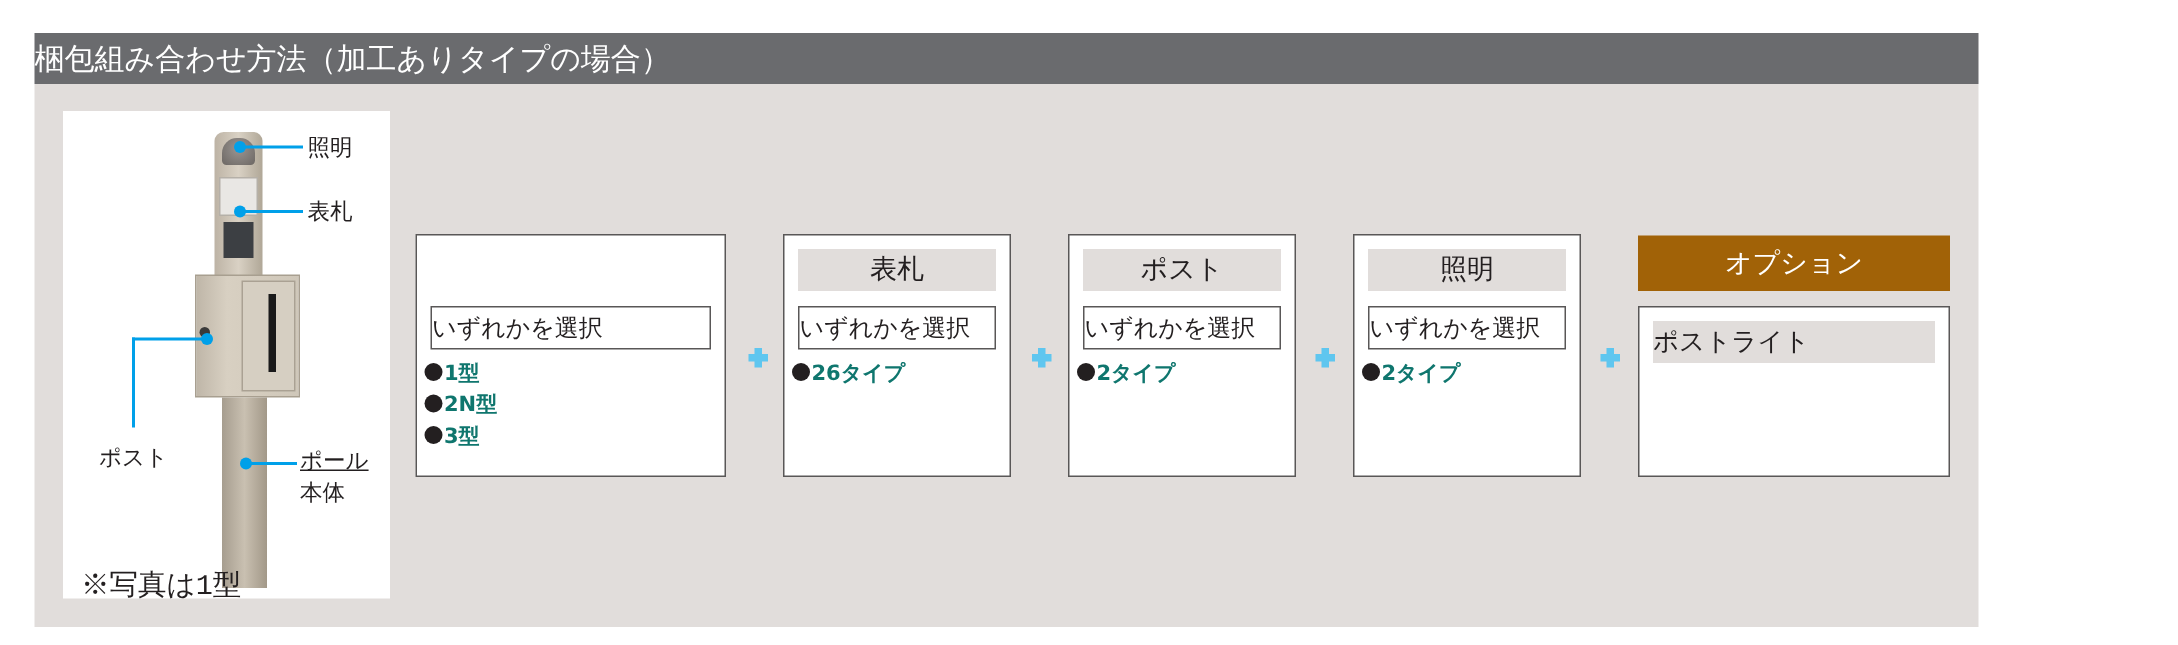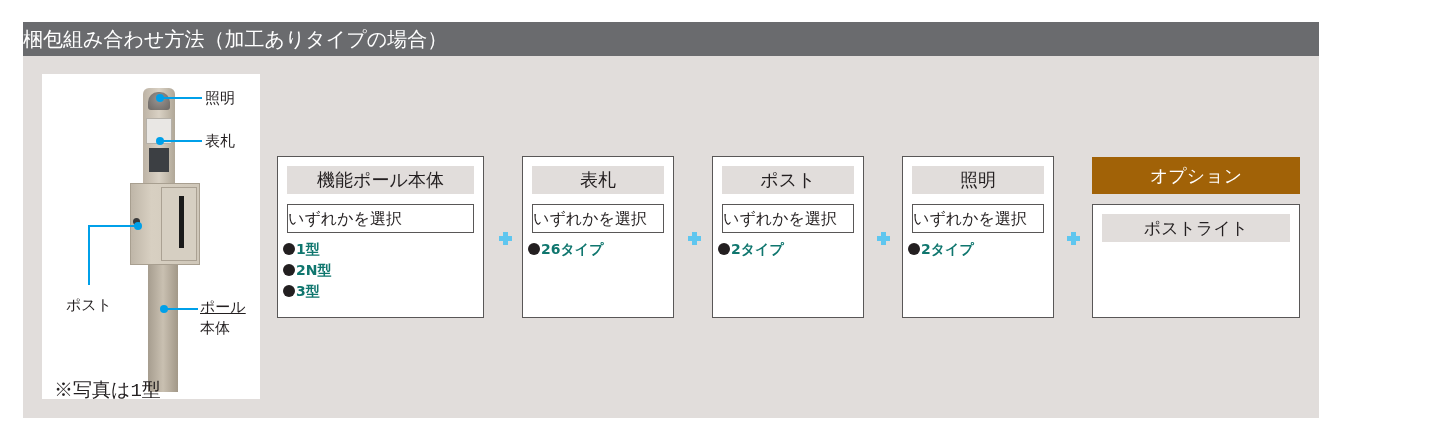--- a/index.html
+++ b/index.html
@@ -38,21 +38,21 @@
 
     .plus { position: absolute; width: 13px; height: 13px; }
     .plus::before, .plus::after { content: ""; position: absolute; background: #5fc6ef; }
     .plus::before { left: 4px; top: 0; width: 5px; height: 13px; }
     .plus::after { left: 0; top: 4px; width: 13px; height: 5px; }
 
     .opt-header { position: absolute; left: 1092px; top: 157px; width: 208px; height: 37px; background: #a16207;
                   color: #ffffff; font-size: 18px; line-height: 37px; text-align: center; }
     .opt-box { position: absolute; left: 1092px; top: 204px; width: 208px; height: 114px; background: #ffffff;
                border: 1px solid #595757; box-sizing: border-box; }
-    .opt-item { position: absolute; left: 9px; right: 9px; background: #e1dddb; font-size: 17px; text-align: center; color: #231f20; }
+    .opt-item { position: absolute; left: 9px; right: 9px; background: #e1dddb; font-size: 17px; color: #231f20; }
     .opt-item.one { top: 9px; height: 28px; line-height: 28px; }
     .opt-item.two { top: 52px; height: 51px; line-height: 22px; padding-top: 3px; box-sizing: border-box; }
   </style>
 </head>
 <body>
 
 <div class="panel-header">
   <span>梱包組み合わせ方法（加工ありタイプの場合）</span>
 </div>
 <div class="panel-body"></div>
@@ -85,21 +85,20 @@
 <div class="callout-label" style="left:66px; top:295px;">ポスト</div>
 
 <div class="callout-dot" style="left:160px; top:305px;"></div>
 <div class="callout-line" style="left:164px; top:308px; width:34px; height:2px;"></div>
 <div class="callout-label" style="left:200px; top:297px;text-decoration:underline;">ポール</div>
 <div class="callout-label" style="left:200px; top:318px;">本体</div>
 
 <div class="photo-note">※写真は1型</div>
 
 <div class="card" style="left:277px; width:207px;">
-  <div class="card-title">機能ポール本体</div>
   <div class="card-select">いずれかを選択</div>
   <ul class="card-list">
     <li><span class="bullet"></span><span>1型</span></li>
     <li><span class="bullet"></span><span>2N型</span></li>
     <li><span class="bullet"></span><span>3型</span></li>
   </ul>
 </div>
 
 <div class="plus" style="left:499px; top:232px;"></div>
 

